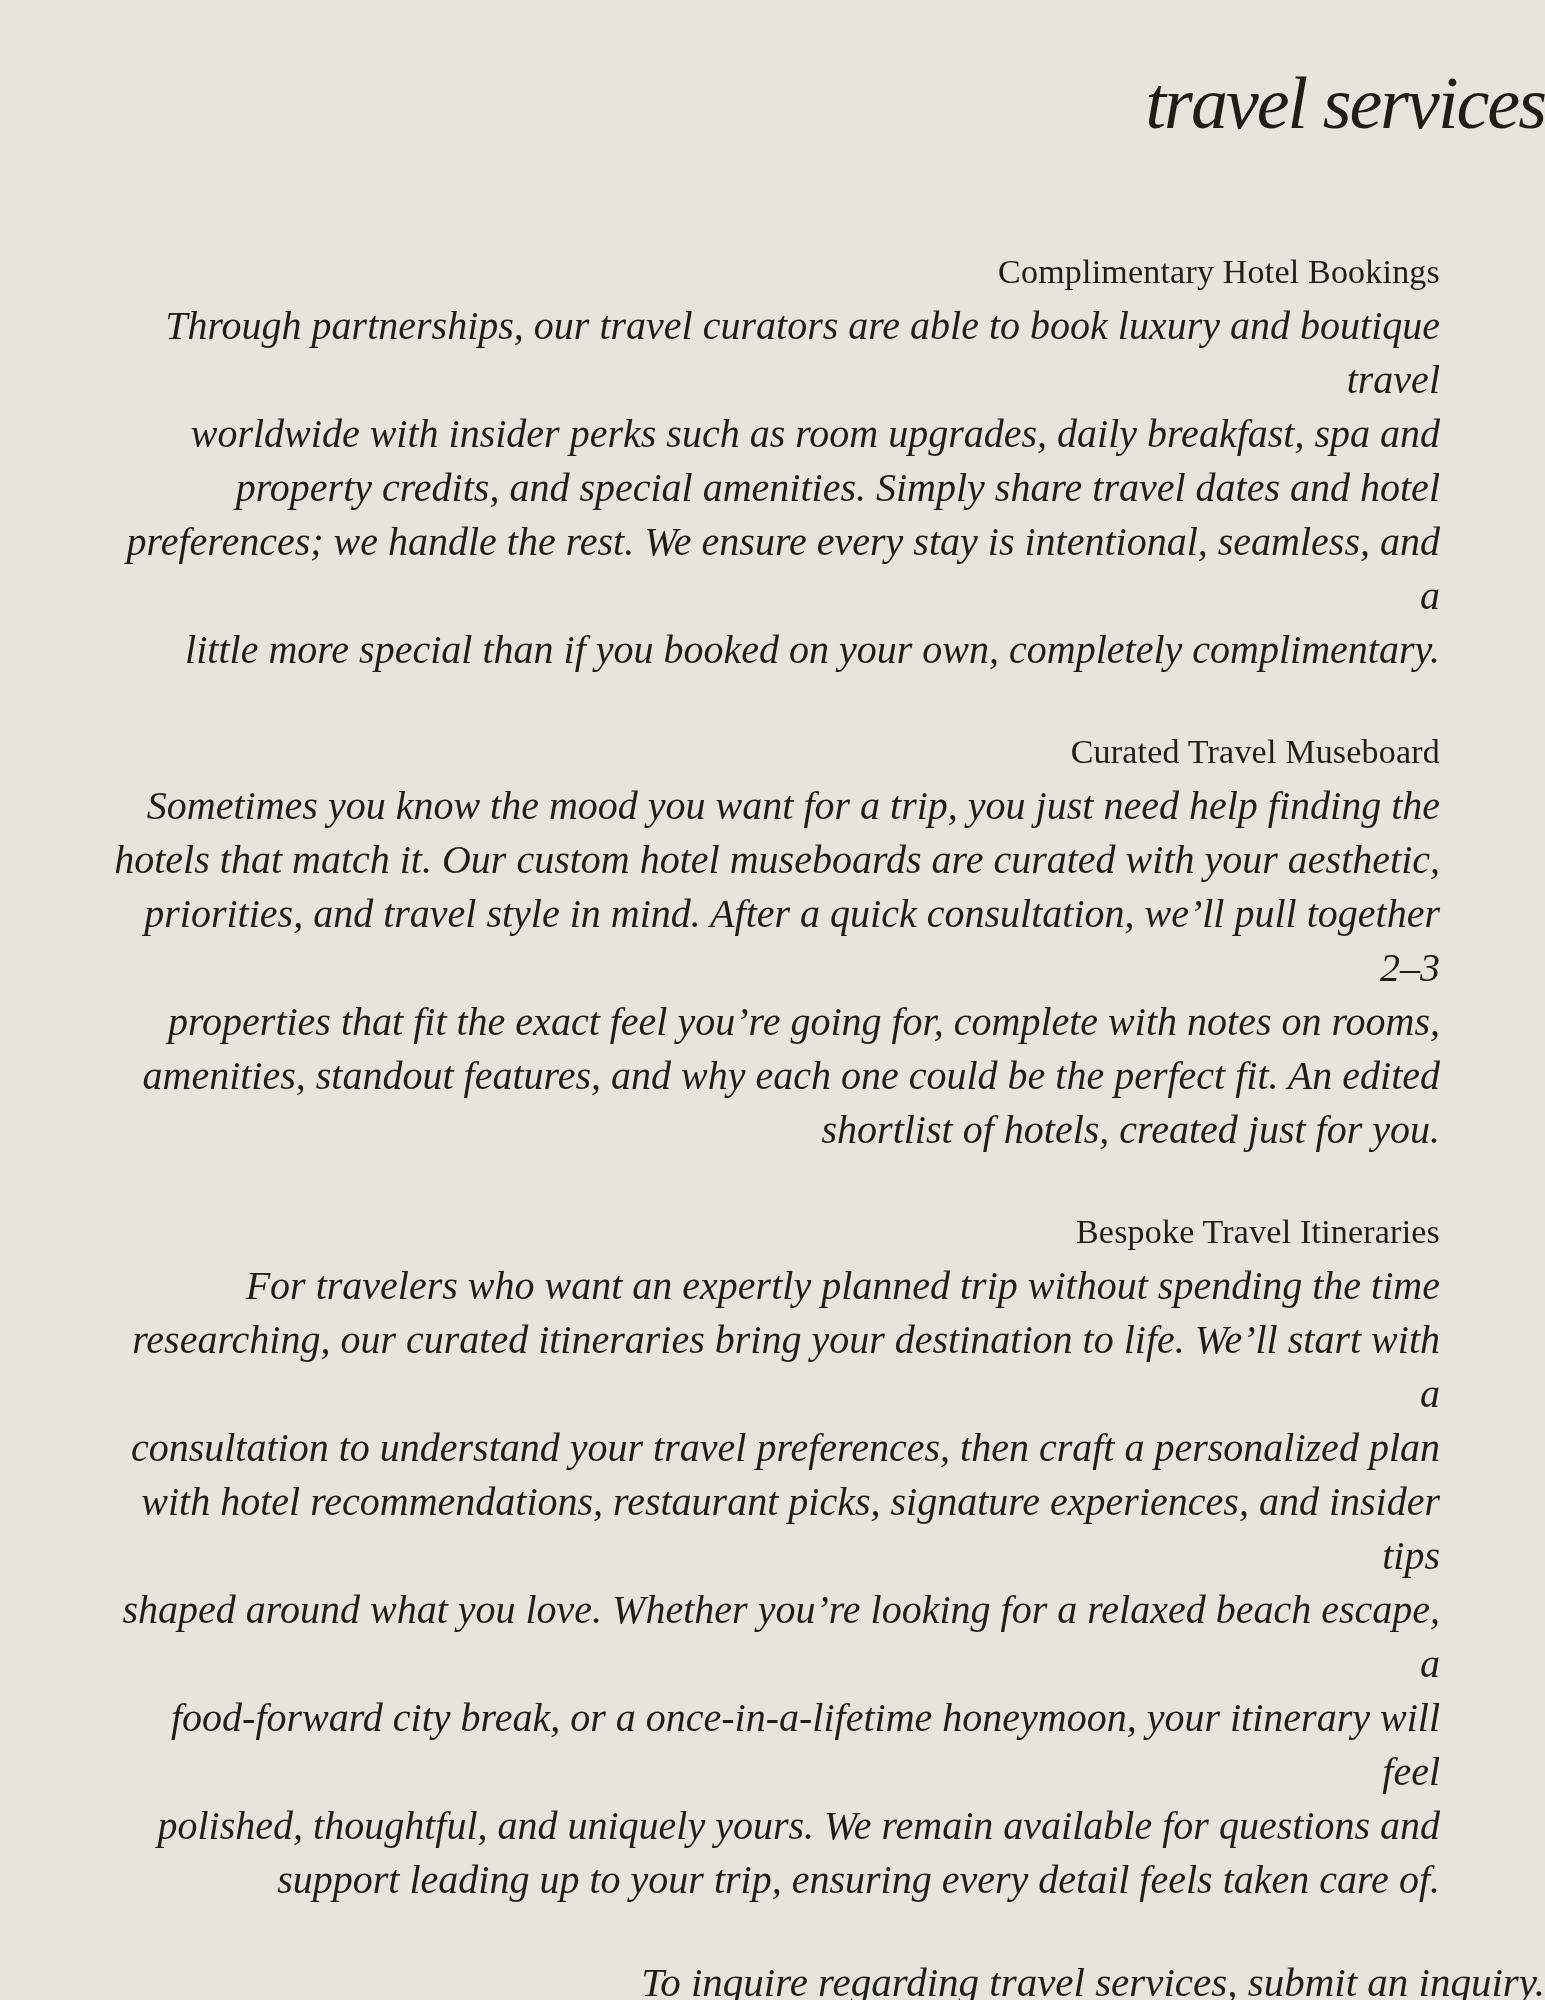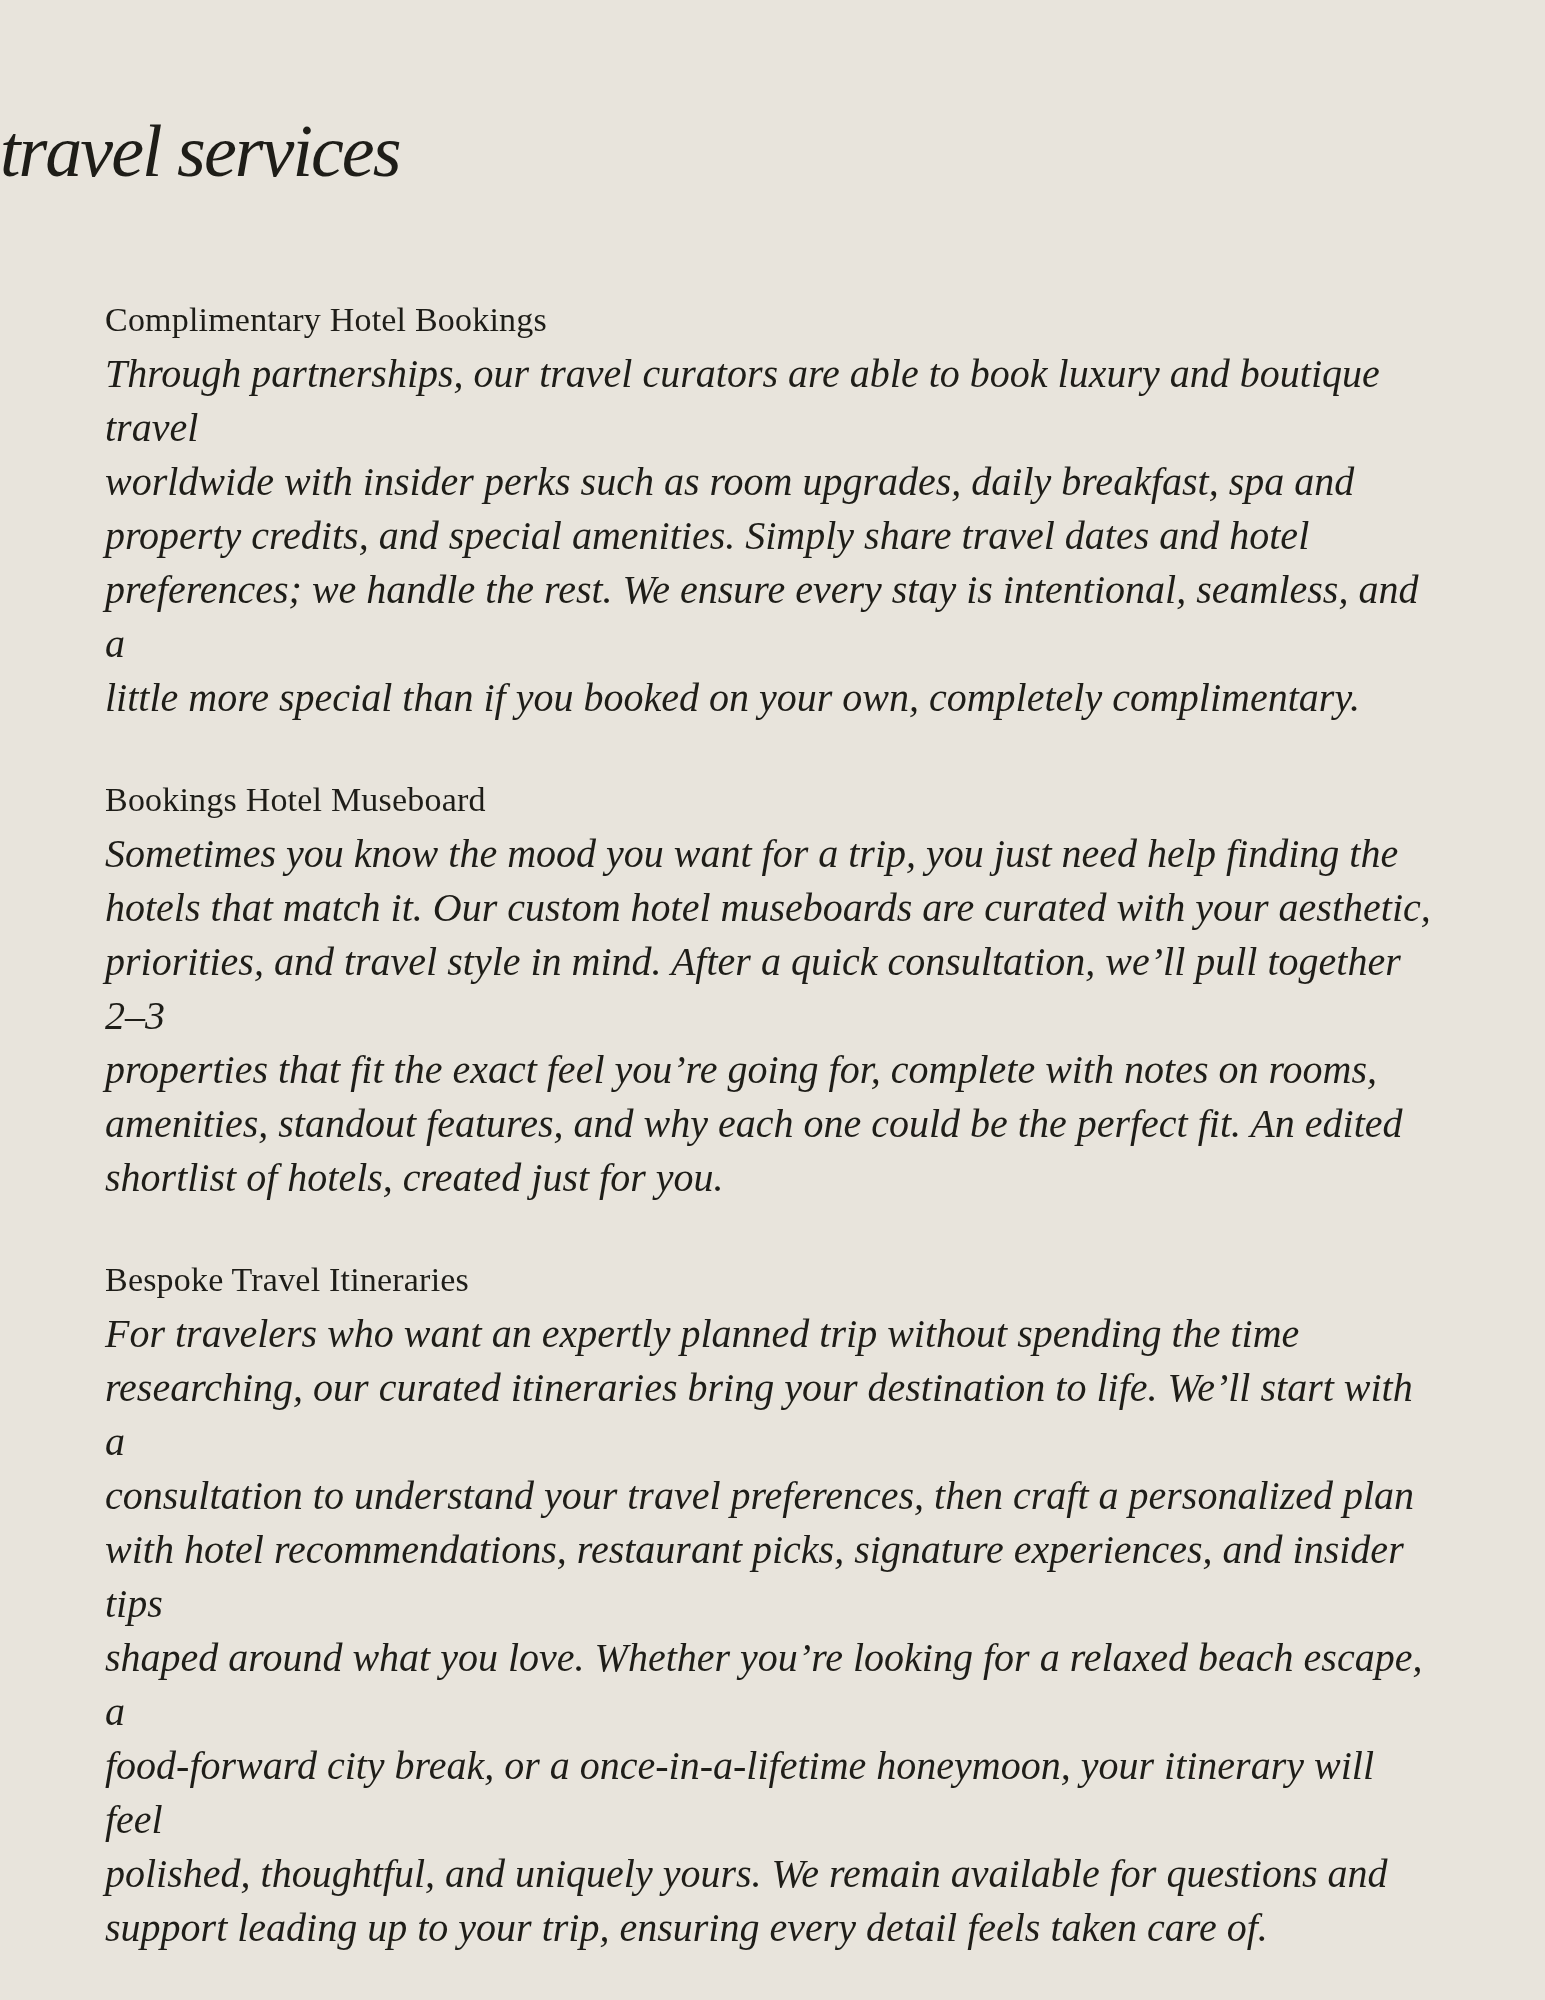--- a/index.html
+++ b/index.html
@@ -11,22 +11,22 @@
     height: 2000px;
     background: var(--bg, #e8e4dc);
     color: var(--fg, #1e1d18);
     font-family: "Liberation Serif", serif;
     overflow: hidden;
   }
   .page {
     box-sizing: border-box;
     width: 1545px;
     height: 2000px;
-    padding-top: 104px;
-    text-align: left;
+    padding-top: 56px;
+    text-align: right;
   }
   .title {
     font-size: 74px;
     font-weight: 400;
     font-style: italic;
     letter-spacing: -2px;
     line-height: 1.28;
     margin: 0 0 94px 0;
   }
   .service {
@@ -65,21 +65,21 @@
   <section class="service">
     <h2>Complimentary Hotel Bookings</h2>
     <p>Through partnerships, our travel curators are able to book luxury and boutique travel
 worldwide with insider perks such as room upgrades, daily breakfast, spa and
 property credits, and special amenities. Simply share travel dates and hotel
 preferences; we handle the rest. We ensure every stay is intentional, seamless, and a
 little more special than if you booked on your own, completely complimentary.</p>
   </section>
 
   <section class="service">
-    <h2>Bookings Hotel Museboard</h2>
+    <h2>Curated Travel Museboard</h2>
     <p>Sometimes you know the mood you want for a trip, you just need help finding the
 hotels that match it. Our custom hotel museboards are curated with your aesthetic,
 priorities, and travel style in mind. After a quick consultation, we’ll pull together 2–3
 properties that fit the exact feel you’re going for, complete with notes on rooms,
 amenities, standout features, and why each one could be the perfect fit. An edited
 shortlist of hotels, created just for you.</p>
   </section>
 
   <section class="service">
     <h2>Bespoke Travel Itineraries</h2>

